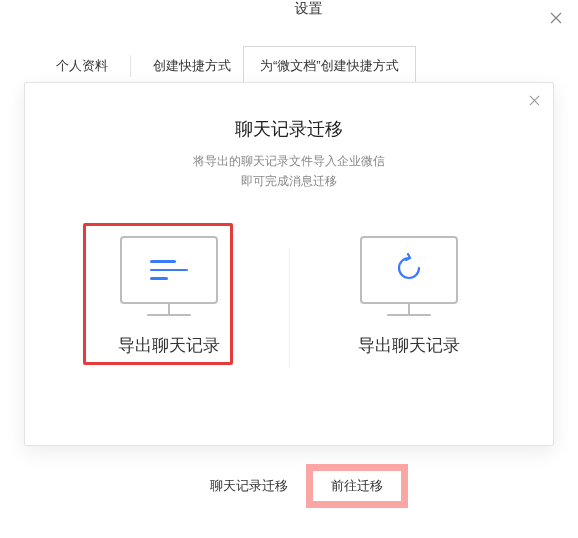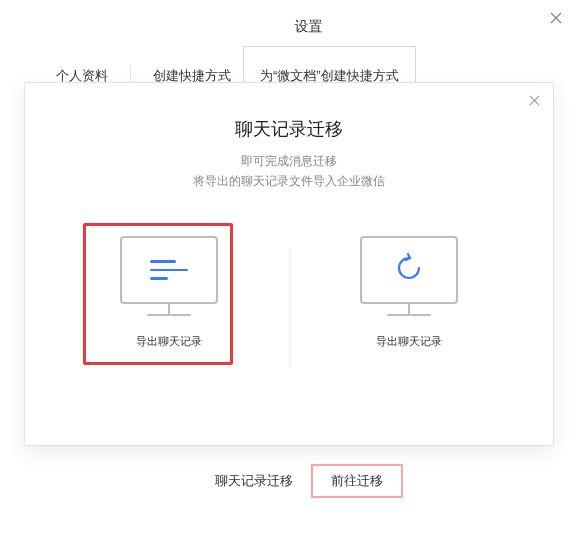--- a/index.html
+++ b/index.html
@@ -1,53 +1,53 @@
 <!DOCTYPE html>
 <html><head>
 <meta charset="utf-8">
 <style>
   * { box-sizing: border-box; margin: 0; padding: 0; }
   html, body { width: 578px; height: 538px; font-family: "Microsoft YaHei", "PingFang SC", sans-serif; background: #fff; color: #333; }
   .window { position: relative; width: 578px; height: 538px; }
-  .title-bar { position: relative; height: 36px; display: flex; align-items: flex-end; justify-content: center; padding-left: 39px; }
+  .title-bar { position: relative; height: 36px; display: flex; align-items: flex-start; justify-content: center; padding-left: 39px; }
   .title-bar .title { font-size: 14px; color: #333; }
   .title-bar .close { position: absolute; right: 12px; top: 8px; width: 20px; height: 20px; display: flex; align-items: center; justify-content: center; cursor: pointer; }
   .title-bar .close svg { stroke: #888; }
   .tabs-row { display: flex; align-items: center; padding: 10px 0 10px 44px; gap: 0; }
   .tab-plain { font-size: 13px; color: #333; padding: 6px 12px; cursor: pointer; }
   .tab-divider { width: 1px; height: 22px; background: #e4e4e4; margin: 0 10px; }
-  .tab-outline { font-size: 13px; color: #333; padding: 20px 16px; border: 1px solid #d8d8d8; background: #fff; cursor: pointer; }
+  .tab-outline { font-size: 13px; color: #333; padding: 10px 16px; border: 1px solid #d8d8d8; background: #fff; cursor: pointer; }
   .content-area { position: relative; padding: 0 16px; }
   .side-line { position: absolute; left: 128px; width: 1px; background: #e4e4e4; }
   .side-line.top { top: 0; height: 6px; }
   .side-line.bottom { bottom: -62px; top: auto; height: 32px; }
   .modal { position: absolute; left: 24px; top: 82px; width: 530px; height: 364px; background: #fff; border: 1px solid #e2e2e2; border-radius: 2px; box-shadow: 0 6px 20px rgba(0,0,0,0.08); }
   .modal-close { position: absolute; right: 10px; top: 8px; width: 18px; height: 18px; cursor: pointer; display: flex; align-items: center; justify-content: center; }
   .modal-close svg { stroke: #999; }
   .modal-header { text-align: center; padding-top: 34px; }
   .modal-title { font-size: 18px; color: #222; font-weight: 400; }
   .modal-sub { font-size: 12px; color: #888; margin-top: 10px; line-height: 1.7; }
   .options { display: flex; justify-content: center; gap: 0; margin-top: 44px; position: relative; }
   .options::after { content: ""; position: absolute; left: 50%; top: 12px; width: 1px; height: 120px; background: #eee; }
   .option { width: 240px; display: flex; flex-direction: column; align-items: center; cursor: pointer; }
-  .option-label { font-size: 11px; color: #333; margin-top: 18px; }
+  .option-label { font-size: 17px; color: #333; margin-top: 18px; }
   .monitor { width: 98px; height: 68px; border: 2px solid #bdbdbd; border-radius: 4px; display: flex; align-items: center; justify-content: center; }
   .monitor-wrap { display: flex; flex-direction: column; align-items: center; }
   .stand-neck { width: 2px; height: 10px; background: #bdbdbd; }
   .stand-base { width: 44px; height: 2px; background: #bdbdbd; border-radius: 1px; }
   .lines { display: flex; flex-direction: column; gap: 6px; align-items: flex-start; }
   .lines span { display: block; height: 2.5px; background: #3a7afe; border-radius: 2px; }
   .lines span:nth-child(1){ width: 26px; }
   .lines span:nth-child(2){ width: 38px; }
   .lines span:nth-child(3){ width: 18px; }
   .spinner svg { stroke: #3a7afe; }
   .highlight-box { position: absolute; border: 3px solid #e63b3b; border-radius: 2px; pointer-events: none; }
   .bottom-row { position: absolute; left: 0; right: 0; top: 464px; display: flex; align-items: center; justify-content: center; gap: 18px; padding-left: 40px; }
   .bottom-label { font-size: 13px; color: #333; }
-  .bottom-btn { font-size: 13px; color: #333; padding: 6px 18px; border: 2px solid #fca5a5; background: #fff; cursor: pointer; }
+  .bottom-btn { font-size: 13px; color: #333; padding: 6px 18px; border: 7px solid #fca5a5; background: #fff; cursor: pointer; }
 </style>
 </head>
 <body>
 
 <div class="window">
 
   <div class="title-bar">
     <div class="title">设置</div>
     <div class="close">
       <svg width="12" height="12" viewBox="0 0 12 12" fill="none" stroke-width="1.2">
@@ -72,22 +72,22 @@
   <div class="modal">
     <div class="modal-close">
       <svg width="11" height="11" viewBox="0 0 12 12" fill="none" stroke-width="1.2">
           <line x1="1" y1="1" x2="11" y2="11"></line>
           <line x1="11" y1="1" x2="1" y2="11"></line>
         </svg>
     </div>
     <div class="modal-header">
       <div class="modal-title">聊天记录迁移</div>
       <div class="modal-sub">
+        <div>将导出的聊天记录文件导入企业微信</div>
         <div>即可完成消息迁移</div>
-        <div>将导出的聊天记录文件导入企业微信</div>
       </div>
     </div>
 
     <div class="options">
       <div class="option">
         <div class="monitor-wrap">
           <div class="monitor">
             <div class="lines">
               <span></span>
                 <span></span>

